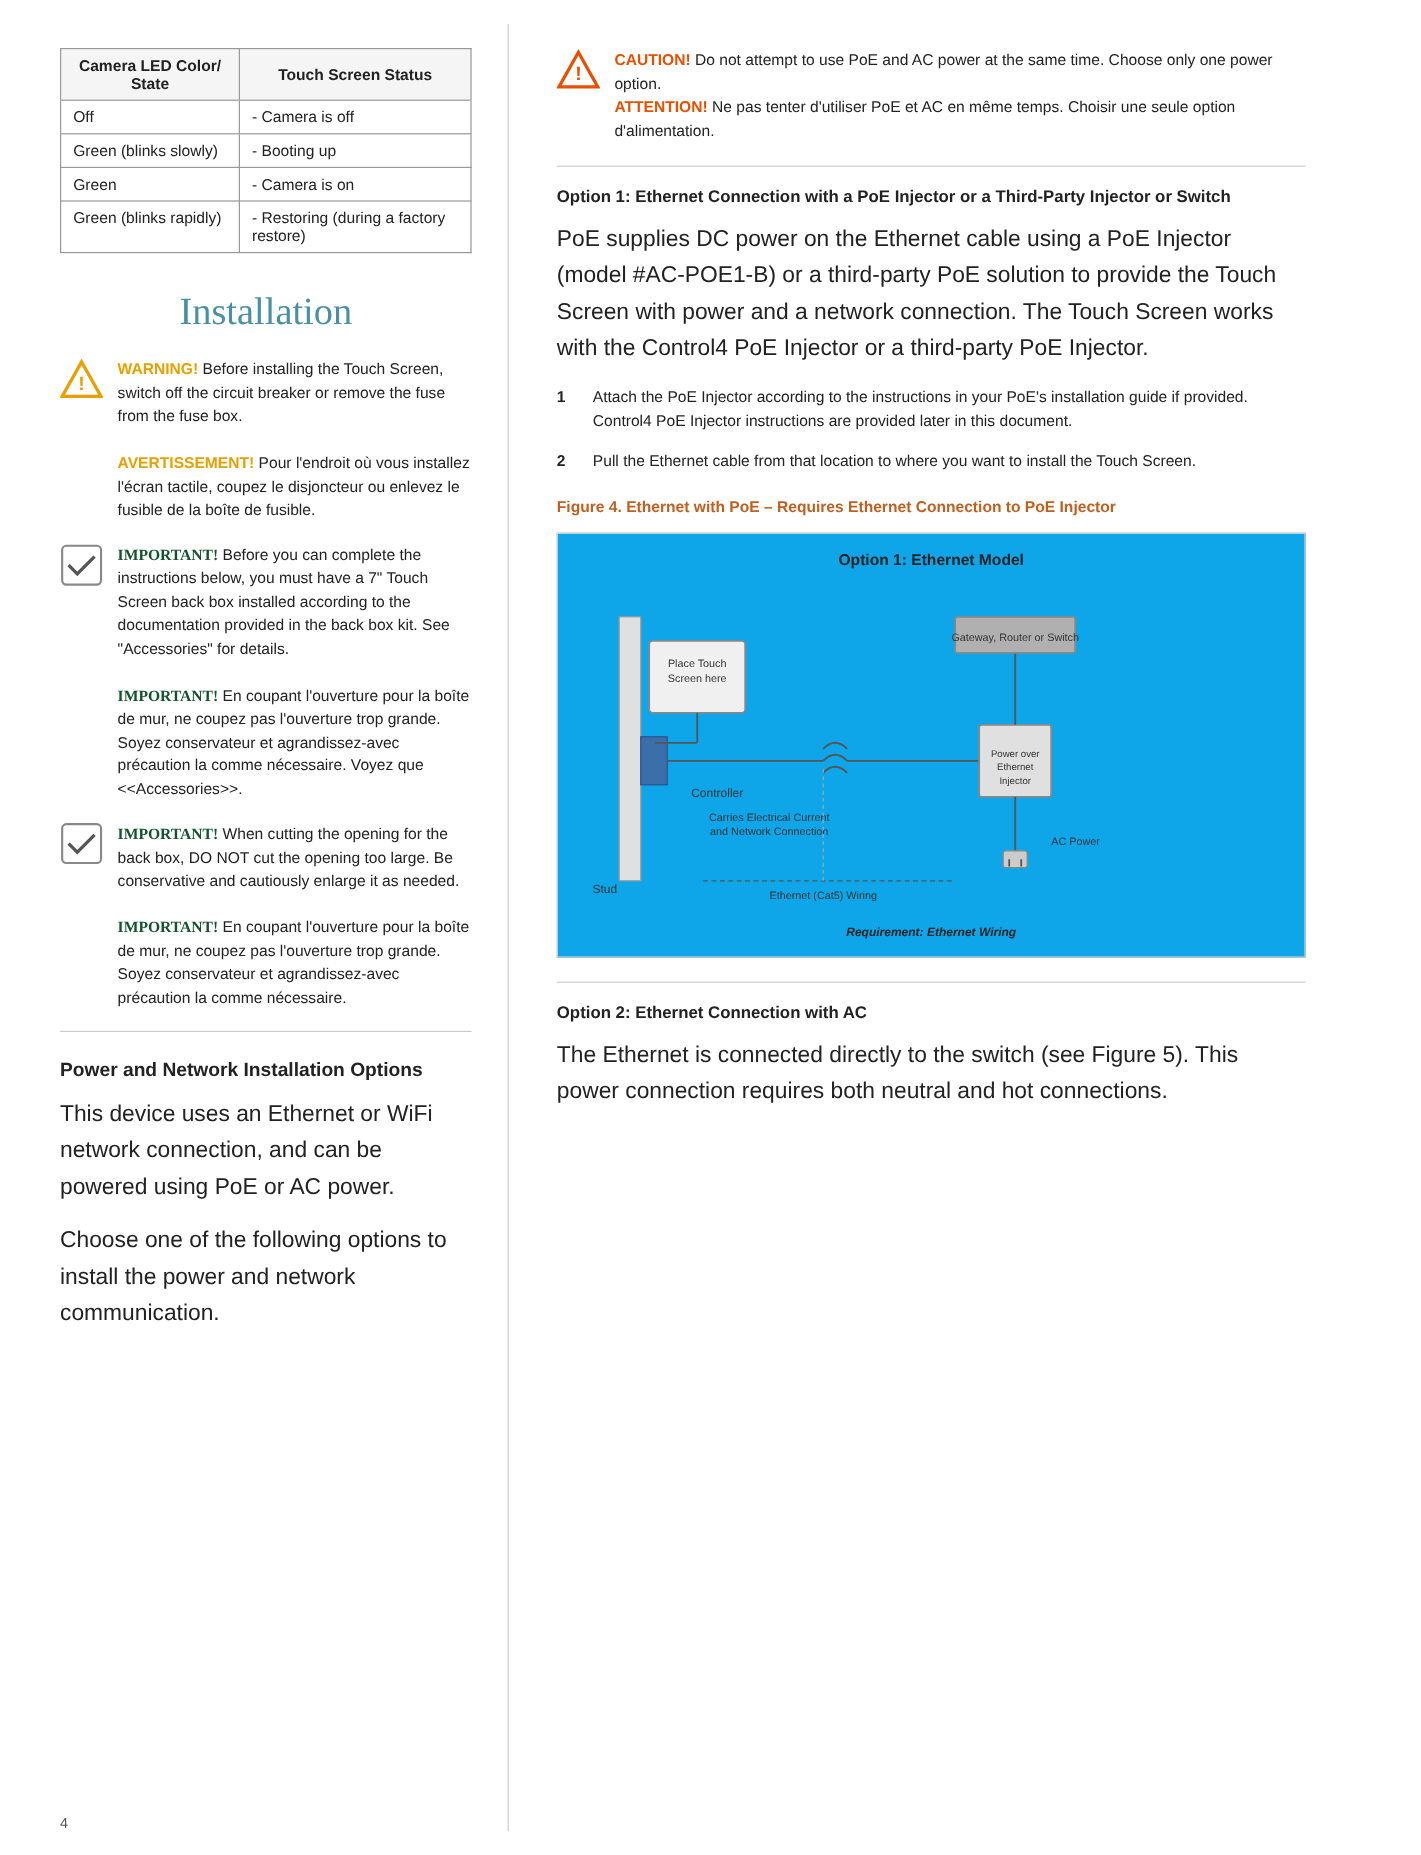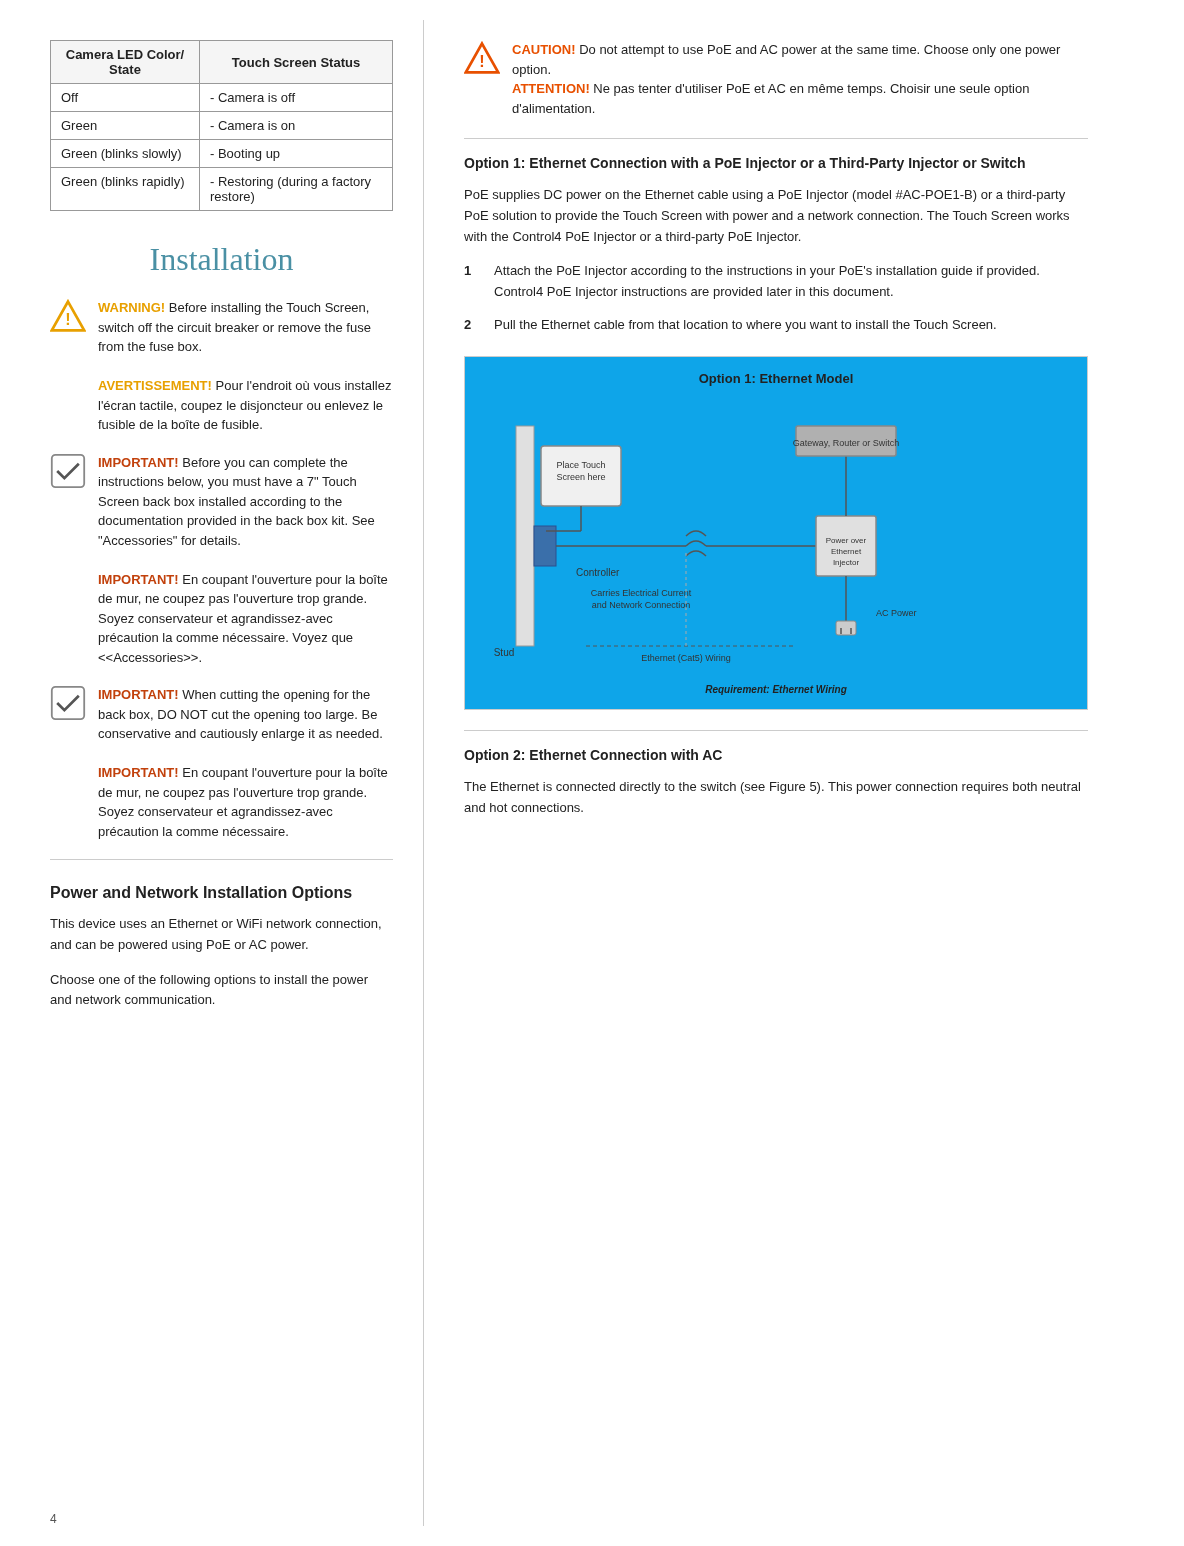--- a/index.html
+++ b/index.html
@@ -63,21 +63,21 @@
       display: flex;
       align-items: flex-start;
       margin-bottom: 18px;
       gap: 12px;
     }
     .notice-text {
       font-size: 13px;
       line-height: 1.5;
     }
     .warning-label { color: #e8a000; font-weight: bold; }
-    .important-label { color: #c2410c; font-weight: bold; }
+    .important-label { color: #14532d; font-weight: bold; font-family: Liberation Serif, serif; }
     .caution-label { color: #e85000; font-weight: bold; }
     .attention-label { color: #e85000; font-weight: bold; }
 
     
     .triangle-icon {
       width: 36px;
       height: 36px;
     }
     
     .check-icon {
@@ -87,21 +87,21 @@
 
     
     .section-heading {
       font-size: 16px;
       font-weight: bold;
       margin: 24px 0 12px 0;
       color: #222;
     }
 
     .body-text {
-      font-size: 13px;
+      font-size: 19px;
       line-height: 1.6;
       margin-bottom: 14px;
     }
 
     
     .caution-block {
       display: flex;
       align-items: flex-start;
       gap: 12px;
       margin-bottom: 20px;
@@ -187,26 +187,26 @@
           <th>Camera LED Color/ State</th>
           <th>Touch Screen Status</th>
         </tr>
       </thead>
       <tbody id="camera-table-body">
       <tr>
             <td>Off</td>
             <td>- Camera is off</td>
           </tr>
           <tr>
+            <td>Green (blinks slowly)</td>
+            <td>- Booting up</td>
+          </tr>
+          <tr>
             <td>Green</td>
             <td>- Camera is on</td>
-          </tr>
-          <tr>
-            <td>Green (blinks slowly)</td>
-            <td>- Booting up</td>
           </tr>
           <tr>
             <td>Green  (blinks rapidly)</td>
             <td>- Restoring (during a factory restore)</td>
           </tr>
         </tbody>
     </table>
 
     <h1 class="installation-heading">Installation</h1>
 
@@ -286,20 +286,21 @@
       <li>
         <span class="num">1</span>
         <span>Attach the PoE Injector according to the instructions in your PoE's installation guide if provided. Control4 PoE Injector instructions are provided later in this document.</span>
       </li>
       <li>
         <span class="num">2</span>
         <span>Pull the Ethernet cable from that location to where you want to install the Touch Screen.</span>
       </li>
     </ul>
 
+    <p class="figure-caption">Figure 4. Ethernet with PoE – Requires Ethernet Connection to PoE Injector</p>
 
     <div class="diagram-container">
       <p class="diagram-title">Option 1: Ethernet Model</p>
       <svg class="diagram-svg" width="580" height="280" viewBox="0 0 580 280">
 
         <rect x="30" y="30" width="18" height="220" fill="#e0e0e0" stroke="#999" stroke-width="1"></rect>
         <text x="18" y="260" font-size="10" fill="#333" text-anchor="middle">Stud</text>
 
         <rect x="55" y="50" width="80" height="60" fill="#f0f0f0" stroke="#888" stroke-width="1.5" rx="3"></rect>
         <text x="95" y="72" font-size="9" fill="#333" text-anchor="middle">Place  Touch</text>

